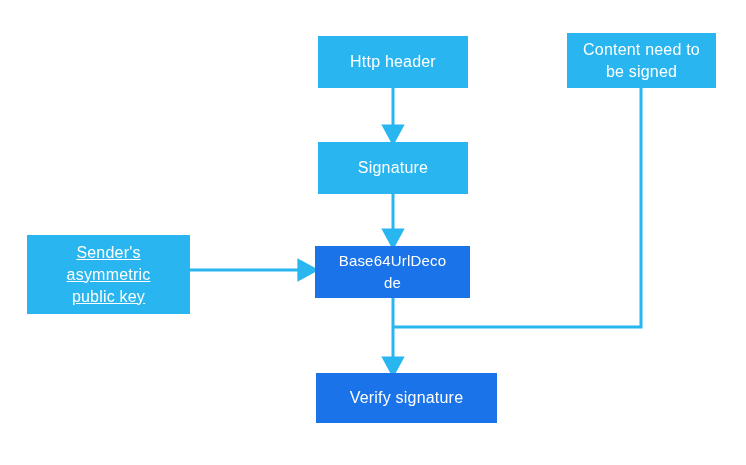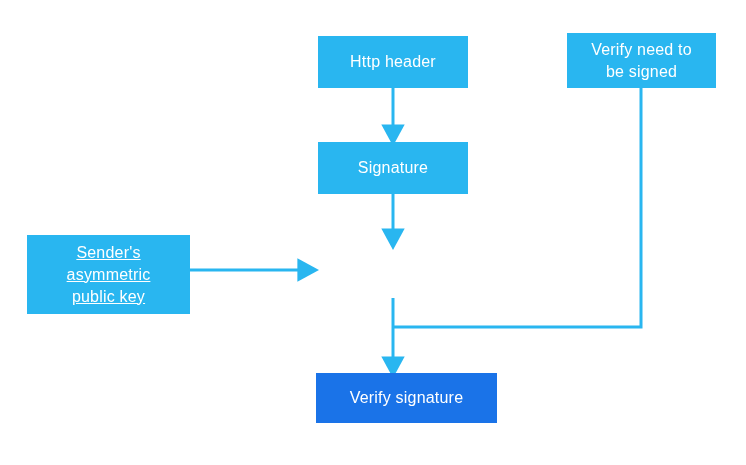--- a/index.html
+++ b/index.html
@@ -78,32 +78,36 @@
     <polyline points="641,88 641,327 393,327" fill="none" stroke="#29B6F0" stroke-width="3" stroke-linecap="butt" stroke-linejoin="miter"></polyline>
 
     <line x1="393" y1="298" x2="393" y2="366" stroke="#29B6F0" stroke-width="3" marker-end="url(#arrowhead)"></line>
   </svg>
 
   <div class="node node-light" id="node-http-header">
     <span class="node-label">Http header</span>
   </div>
 
   <div class="node node-light" id="node-content">
-    <span class="node-label">Verify need to
+    <span class="node-label">Content need to
 be signed</span>
   </div>
 
   <div class="node node-light" id="node-signature">
     <span class="node-label">Signature</span>
   </div>
 
   <div class="node node-light" id="node-sender-key">
     <span class="node-label">Sender's
 asymmetric
 public key</span>
   </div>
 
+  <div class="node node-dark" id="node-base64">
+    <span class="node-label">Base64UrlDeco
+de</span>
+  </div>
 
   <div class="node node-dark" id="node-verify">
     <span class="node-label">Verify signature</span>
   </div>
 
 </div>
 
 </body></html>

